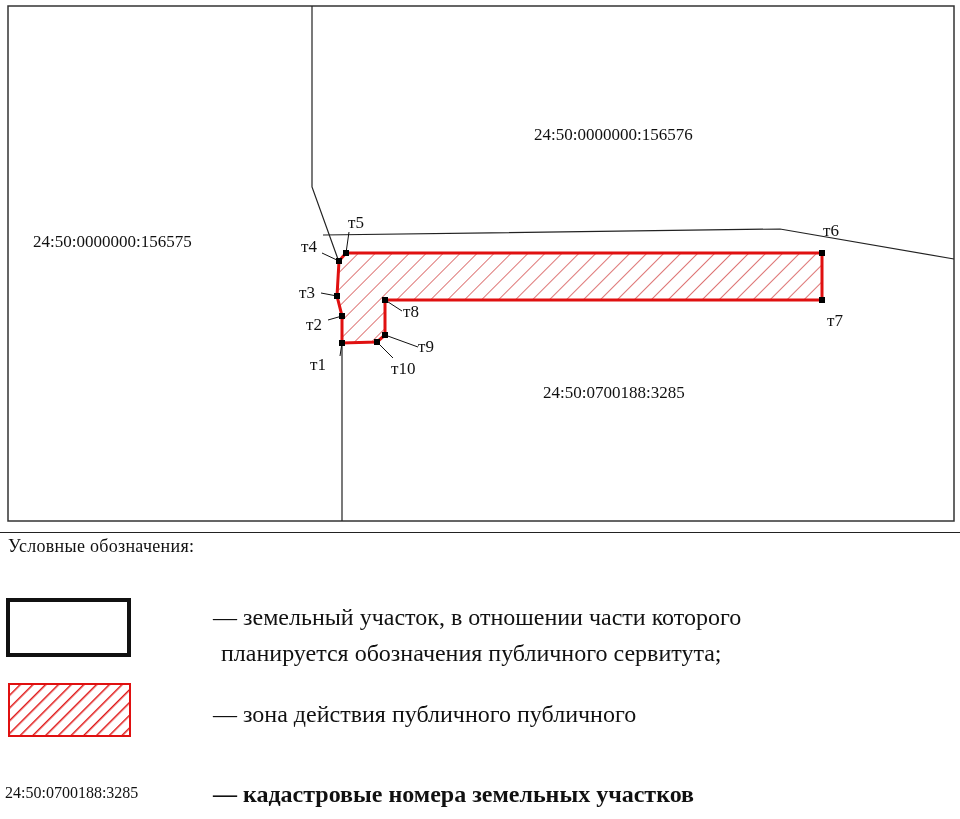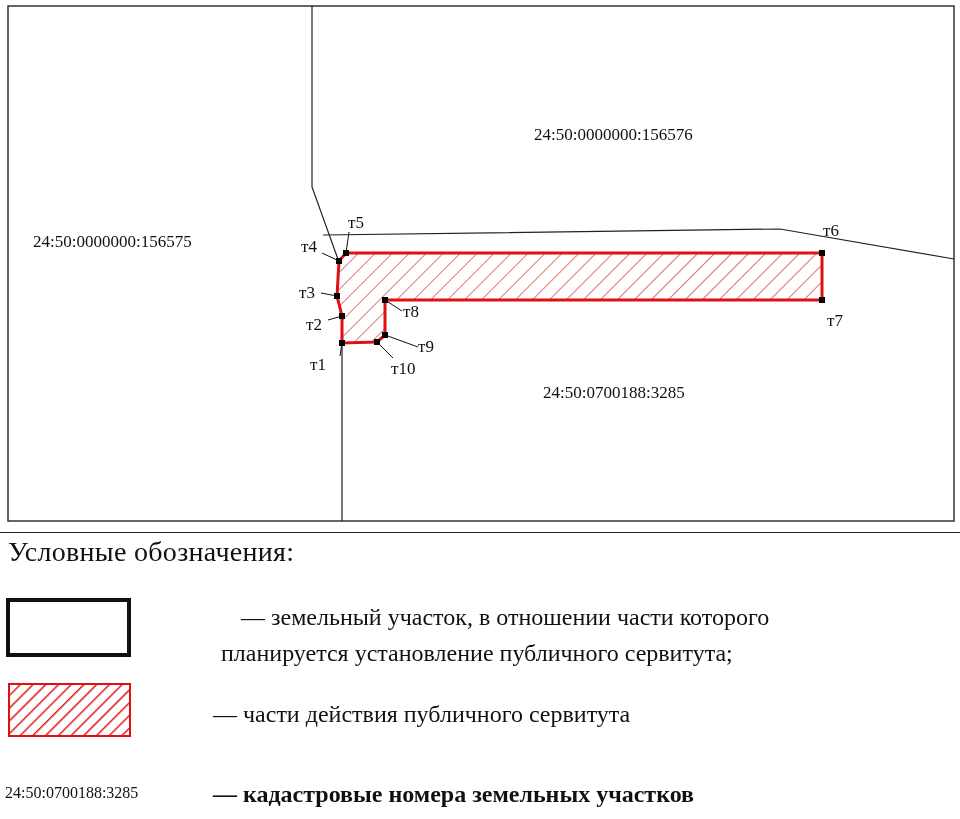--- a/index.html
+++ b/index.html
@@ -1,26 +1,26 @@
 <!DOCTYPE html>
 <html><head>
   <meta charset="utf-8">
   <style>
     html, body { margin: 0; padding: 0; background: #ffffff; }
     body { width: 960px; height: 819px; position: relative; overflow: hidden;
            font-family: "Liberation Serif", serif; color: #111; }
     #map { position: absolute; left: 0; top: 0; }
     .label { font-family: "Liberation Serif", serif; fill: #111; }
     .sep { position: absolute; left: 0; top: 532px; width: 960px; height: 0; border-top: 1px solid #222; }
-    .legend-title { position: absolute; left: 8px; top: 536px; font-size: 28px; letter-spacing: 0.3px; }
+    .legend-title { position: absolute; left: 8px; top: 536px; font-size: 18px; letter-spacing: 0.3px; }
     .sw-parcel { position: absolute; left: 6px; top: 598px; width: 117px; height: 51px; border: 4px solid #111; background: #fff; }
     .sw-zone { position: absolute; left: 8px; top: 683px; width: 123px; height: 54px; }
     .sw-cad { position: absolute; left: 5px; top: 784px; font-size: 16px; }
     .leg-text { position: absolute; font-size: 24px; white-space: nowrap; }
-    .lt1 { left: 213px; top: 604px; margin-left: 28px; }
+    .lt1 { left: 213px; top: 604px; }
     .lt2 { left: 221px; top: 640px; }
     .lt3 { left: 213px; top: 701px; }
     .lt4 { left: 213px; top: 781px; font-weight: bold; }
   </style>
 </head>
 <body>
 
 <svg id="map" width="960" height="532" viewBox="0 0 960 532">
   <defs>
     <pattern id="hatch" patternUnits="userSpaceOnUse" width="12" height="12" patternTransform="rotate(45)">
@@ -80,26 +80,26 @@
     <text x="543" y="398">24:50:0700188:3285</text>
   </g>
 </svg>
 
 <div class="sep"></div>
 
 <div class="legend-title">Условные обозначения:</div>
 
 <div class="sw-parcel"></div>
 <div class="leg-text lt1">— земельный участок, в отношении части которого</div>
-<div class="leg-text lt2">планируется установление публичного сервитута;</div>
+<div class="leg-text lt2">планируется обозначения публичного сервитута;</div>
 
 <svg class="sw-zone" width="123" height="54" viewBox="0 0 123 54">
   <defs>
     <pattern id="hatch2" patternUnits="userSpaceOnUse" width="9" height="9" patternTransform="rotate(45)">
       <line x1="0" y1="0" x2="0" y2="9" stroke="#e01818" stroke-width="3"></line>
     </pattern>
   </defs>
   <rect x="1" y="1" width="121" height="52" fill="url(#hatch2)" stroke="#e01010" stroke-width="2"></rect>
 </svg>
-<div class="leg-text lt3">— части действия публичного сервитута</div>
+<div class="leg-text lt3">— зона действия публичного публичного</div>
 
 <div class="sw-cad">24:50:0700188:3285</div>
 <div class="leg-text lt4">— кадастровые номера земельных участков</div>
 
 </body></html>

